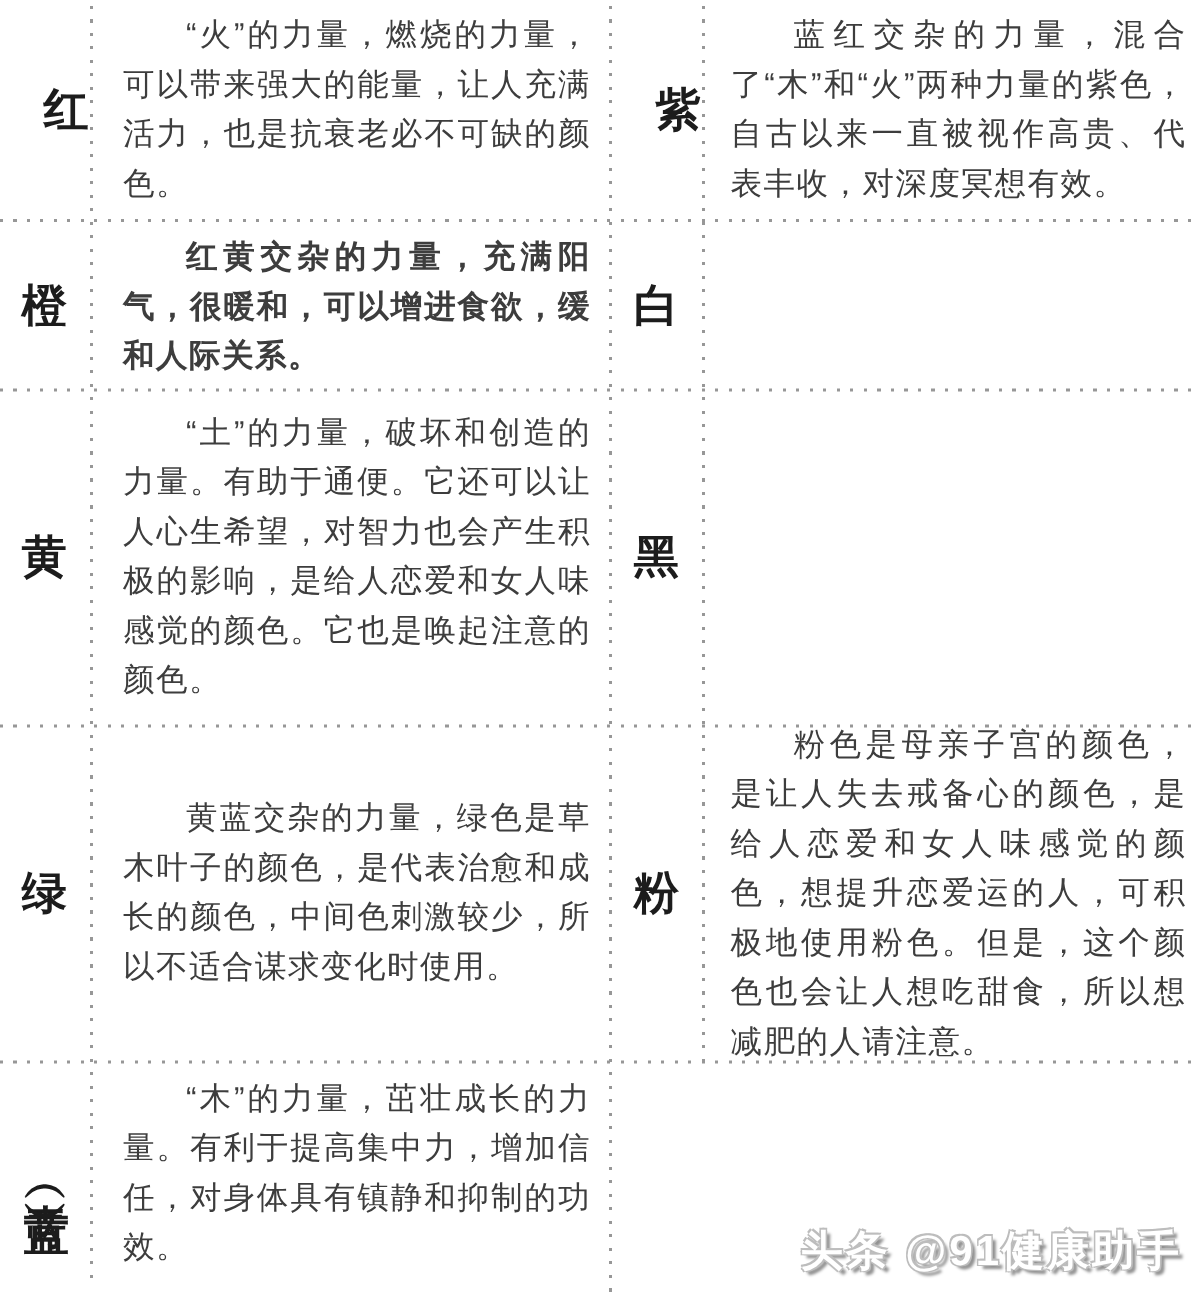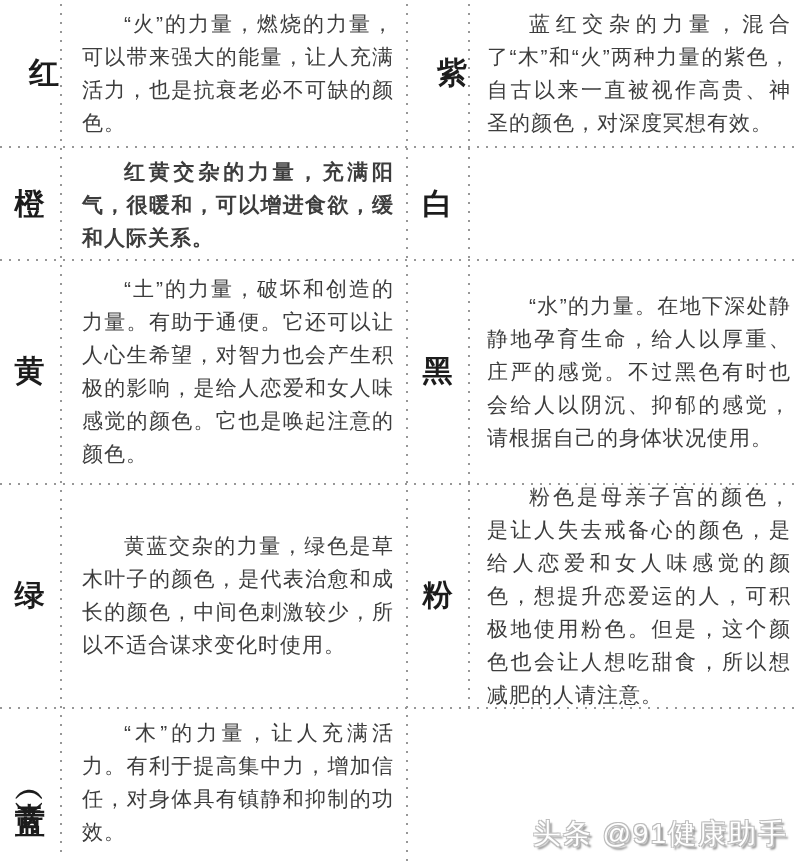--- a/index.html
+++ b/index.html
@@ -53,21 +53,21 @@
 
   
   .r1{top:0;height:146px;justify-content:flex-end;}
   .r2{top:148px;height:113px;font-weight:bold;}
   .r3{top:259px;height:224px;}
   .r4{top:483px;height:224px;}
   .r5{top:707px;height:150px;}
 
   .watermark{
     position:absolute;right:8px;bottom:10px;
-    font-size:28px;font-weight:normal;letter-spacing:2px;
+    font-size:28px;font-weight:bold;letter-spacing:2px;
     color:#ffffff;
     text-shadow:
       -1px -1px 0 #bdbdbd, 1px -1px 0 #bdbdbd,
       -1px 1px 0 #bdbdbd, 1px 1px 0 #bdbdbd,
       3px 3px 2px #8f8f8f;
   }
 </style>
 </head>
 <body>
 
@@ -80,47 +80,44 @@
   <div class="hline" id="hl-2"></div>
   <div class="hline" id="hl-3"></div>
   <div class="hline" id="hl-4"></div>
 
   <div class="label-cell lc-l r1">红</div>
   <div class="text-cell tc-l r1">
     <p>“火”的力量，燃烧的力量，可以带来强大的能量，让人充满活力，也是抗衰老必不可缺的颜色。</p>
   </div>
   <div class="label-cell lc-r r1">紫</div>
   <div class="text-cell tc-r r1">
-    <p>蓝红交杂的力量，混合了“木”和“火”两种力量的紫色，自古以来一直被视作高贵、神圣的颜色，对深度冥想有效。</p>
+    <p>蓝红交杂的力量，混合了“木”和“火”两种力量的紫色，自古以来一直被视作高贵、代表丰收，对深度冥想有效。</p>
   </div>
 
   <div class="label-cell lc-l r2">橙</div>
   <div class="text-cell tc-l r2">
     <p>红黄交杂的力量，充满阳气，很暖和，可以增进食欲，缓和人际关系。</p>
   </div>
   <div class="label-cell lc-r r2">白</div>
 
   <div class="label-cell lc-l r3">黄</div>
   <div class="text-cell tc-l r3">
     <p>“土”的力量，破坏和创造的力量。有助于通便。它还可以让人心生希望，对智力也会产生积极的影响，是给人恋爱和女人味感觉的颜色。它也是唤起注意的颜色。</p>
   </div>
   <div class="label-cell lc-r r3">黑</div>
-  <div class="text-cell tc-r r3">
-    <p>“水”的力量。在地下深处静静地孕育生命，给人以厚重、庄严的感觉。不过黑色有时也会给人以阴沉、抑郁的感觉，请根据自己的身体状况使用。</p>
-  </div>
 
   <div class="label-cell lc-l r4">绿</div>
   <div class="text-cell tc-l r4">
     <p>黄蓝交杂的力量，绿色是草木叶子的颜色，是代表治愈和成长的颜色，中间色刺激较少，所以不适合谋求变化时使用。</p>
   </div>
   <div class="label-cell lc-r r4">粉</div>
   <div class="text-cell tc-r r4">
     <p>粉色是母亲子宫的颜色，是让人失去戒备心的颜色，是给人恋爱和女人味感觉的颜色，想提升恋爱运的人，可积极地使用粉色。但是，这个颜色也会让人想吃甜食，所以想减肥的人请注意。</p>
   </div>
 
   <div class="label-cell vertical lc-l r5">青（蓝）</div>
   <div class="text-cell tc-l r5">
-    <p>“木”的力量，让人充满活力。有利于提高集中力，增加信任，对身体具有镇静和抑制的功效。</p>
+    <p>“木”的力量，茁壮成长的力量。有利于提高集中力，增加信任，对身体具有镇静和抑制的功效。</p>
   </div>
 
   <div class="watermark">头条 @91健康助手</div>
 
 </div>
 
 </body></html>

